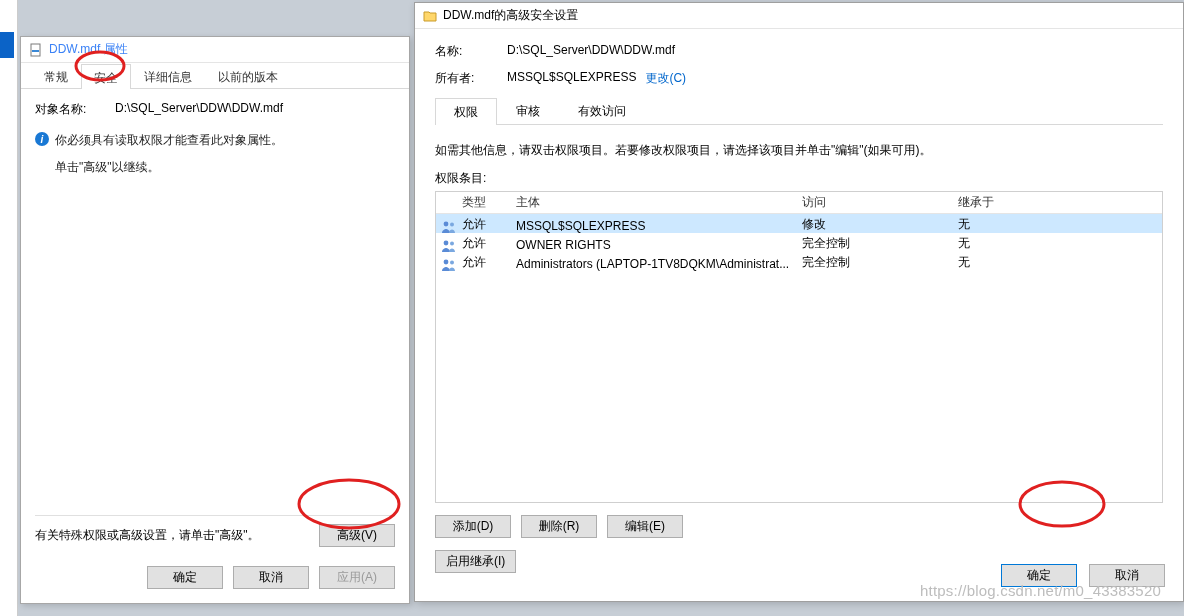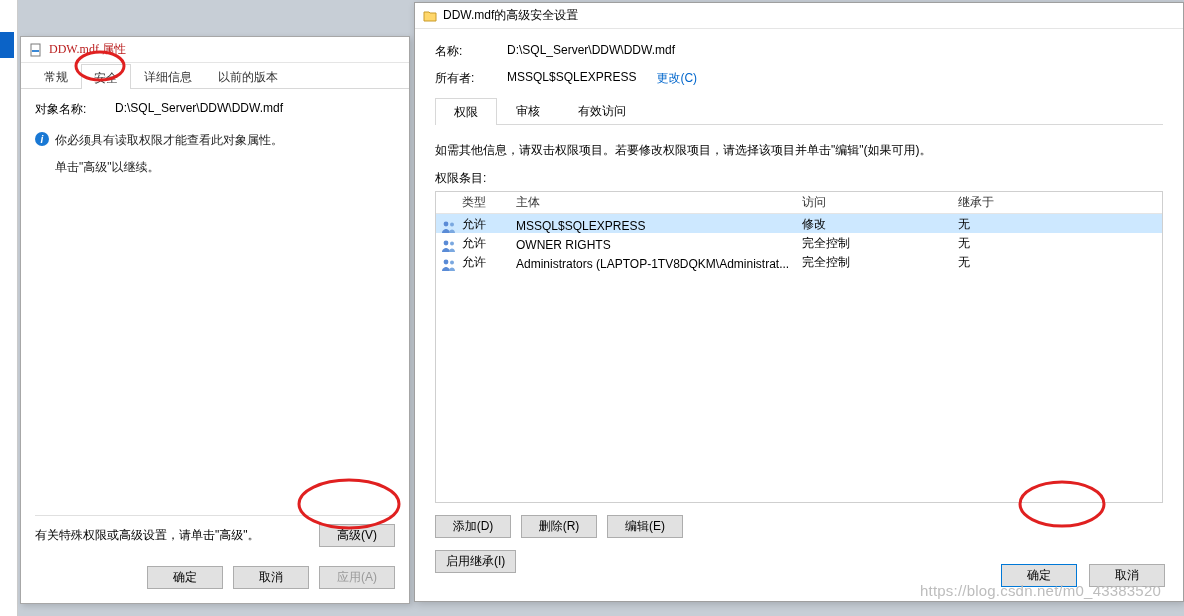--- a/index.html
+++ b/index.html
@@ -6,21 +6,21 @@
   body { margin: 0; width: 1184px; height: 616px; background: #c7ced6; position: relative; overflow: hidden; }
 
   
   .bg-strip { position:absolute; left:0; top:0; width:18px; height:100%; background:#fff; border-right:1px solid #ccc; }
   .bg-back { position:absolute; left:0; top:32px; width:14px; height:26px; background:#0b63c7; }
 
   
   .dlg1 { position:absolute; left:20px; top:36px; width:390px; height:568px; background:#fff; border:1px solid #a7a7a7; box-shadow:2px 2px 6px rgba(0,0,0,.15); }
   .dlg1-title { height:26px; display:flex; align-items:center; gap:6px; padding:0 8px; border-bottom:1px solid #e5e5e5; }
   .dlg1-title svg { flex:0 0 auto; }
-  .dlg1-title span { color:#b91c1c;font-family:Liberation Serif, serif; }
+  .dlg1-title span { color:#3b82f6; }
   .tabs1 { display:flex; height:26px; border-bottom:1px solid #d8d8d8; padding-left:10px; }
   .tab1 { padding:5px 12px 3px; border:1px solid transparent; border-bottom:none; color:#333; cursor:default; }
   .tab1.active { border-color:#d8d8d8; background:#fff; position:relative; top:1px; }
   .dlg1-body { padding:12px 14px; }
   .row1 { display:flex; margin-bottom:14px; }
   .row1 .lbl { width:80px; }
   .info-note { display:flex; gap:6px; margin:6px 0 10px; }
   .info-icon { width:14px; height:14px; border-radius:50%; background:#1978d4; color:#fff; display:flex; align-items:center; justify-content:center; font-size:10px; font-style:italic; font-weight:bold; flex:0 0 auto; }
   .hint { color:#222; }
   .dlg1-lower { position:absolute; left:14px; right:14px; bottom:56px; }
@@ -32,21 +32,21 @@
 
   
   .anno { position:absolute; pointer-events:none; }
 
   
   .dlg2 { position:absolute; left:414px; top:2px; width:770px; height:600px; background:#fff; border:1px solid #9f9f9f; box-shadow:2px 2px 8px rgba(0,0,0,.18); }
   .dlg2-title { height:26px; display:flex; align-items:center; gap:6px; padding:0 8px; border-bottom:1px solid #e5e5e5; }
   .dlg2-body { padding:14px 20px 0; }
   .row2 { display:flex; margin-bottom:10px; }
   .row2 .lbl { width:72px; }
-  .link { color:#0066cc; cursor:pointer; margin-left:20px; }
+  .link { color:#0066cc; cursor:pointer; margin-left:9px; }
   .tabs2 { display:flex; border-bottom:1px solid #d8d8d8; }
   .tab2 { padding:5px 18px 4px; border:1px solid transparent; border-bottom:none; }
   .tab2.active { border-color:#d8d8d8; background:#fff; position:relative; top:1px; }
   .desc2 { margin:16px 0 10px; line-height:1.6; }
   .listlbl { margin-bottom:4px; }
   .plist { border:1px solid #cfcfcf; height:312px; overflow:hidden; }
   .phead { display:flex; background:#fff; border-bottom:1px solid #e5e5e5; height:22px; align-items:center; color:#333; }
   .phead > div, .prow > div { overflow:hidden; white-space:nowrap; text-overflow:ellipsis; }
   .c-icon{ width:26px; } .c-type{ width:54px; } .c-prin{ width:286px; } .c-acc{ width:156px; } .c-inh{ width:120px; }
   .prow { display:flex; height:19px; align-items:flex-end; }

